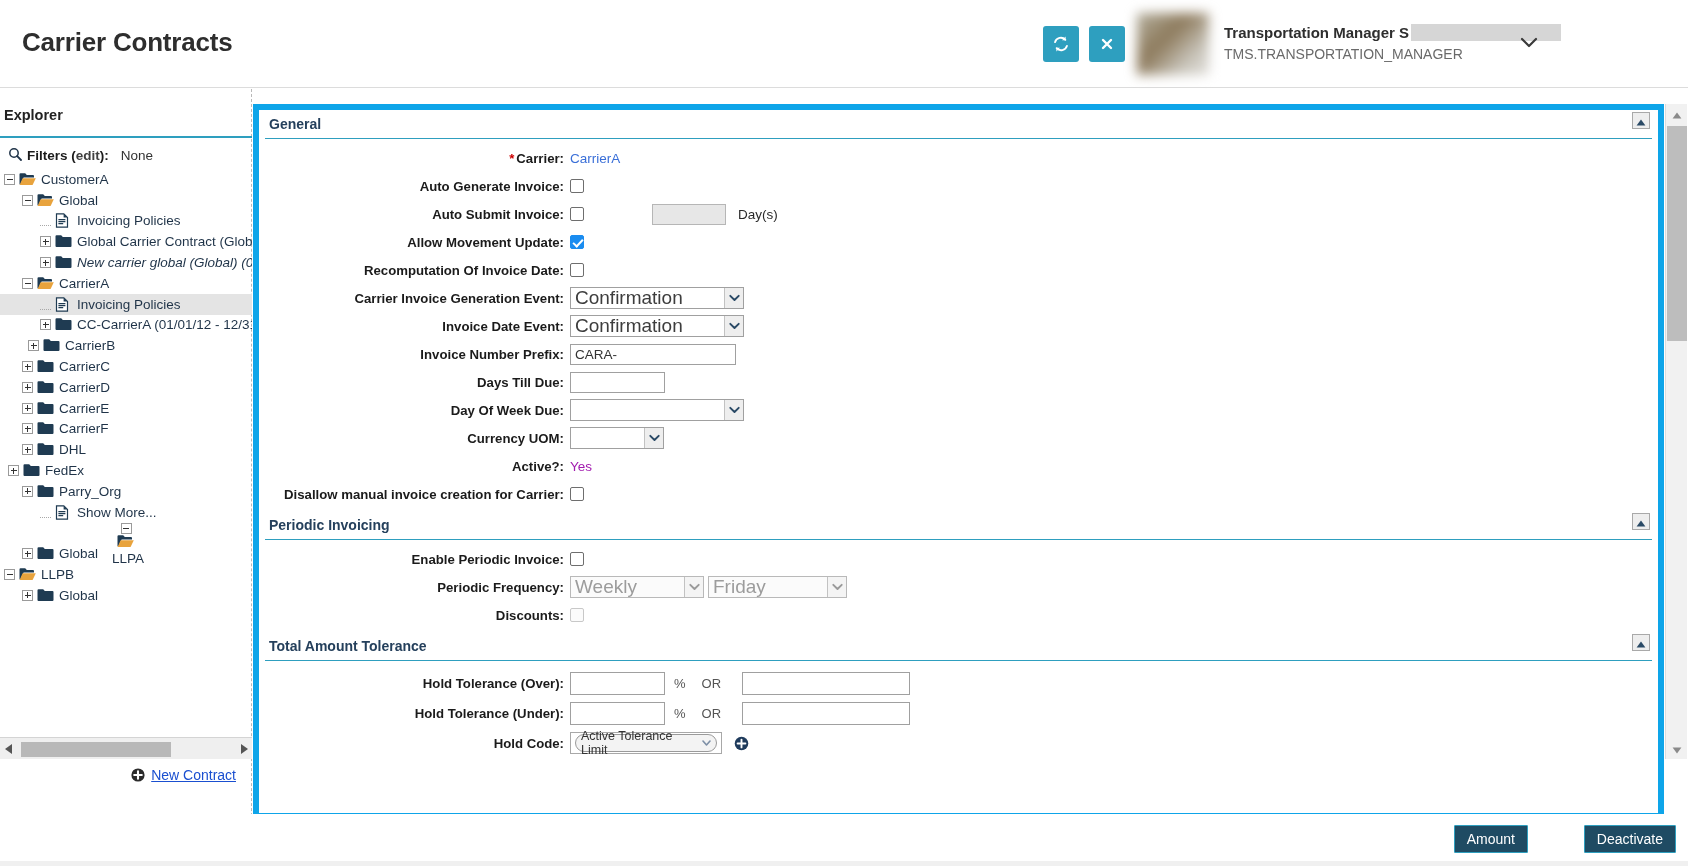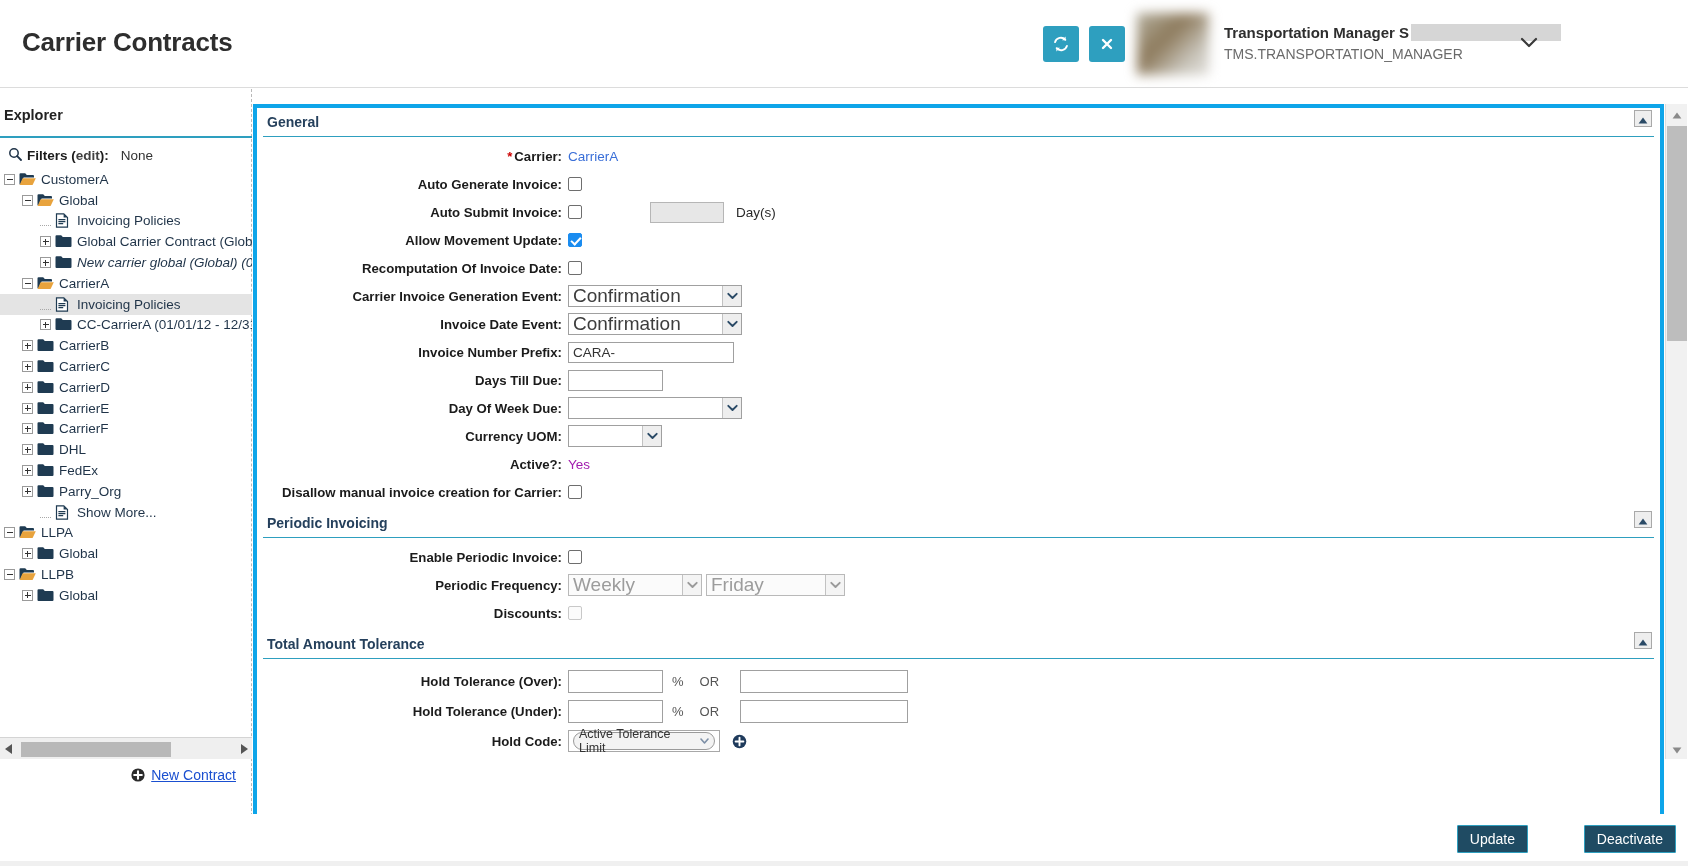--- a/index.html
+++ b/index.html
@@ -131,21 +131,21 @@
     padding-right: 16px; gap: 6px;
   }
   .new-contract-row a {
     font-size: 14px; color: #1a4fd0; text-decoration: underline; cursor: pointer;
   }
 
   
   .main {
     position: absolute; left: 253px; top: 104px; width: 1411px; height: 715px;
     background: #ffffff;
-    border: 4px solid #0ea5e9;
+    border: 6px solid #0ea5e9;
     overflow: hidden;
   }
   .section-head {
     position: relative; height: 29px;
     border-bottom: 1.5px solid #2e9fbf;
     margin: 0 6px 0 6px;
   }
   .section-head .stitle {
     position: absolute; left: 4px; top: 6px;
     font-size: 14px; font-weight: bold; color: #25405c;
@@ -390,21 +390,21 @@
       </div>
       <div class="tnode" style="padding-left: 40px;">
         <span class="toggle plus"></span>
         <span class="ic">
           <svg width="17" height="14" viewBox="0 0 17 14">
             <path d="M0.5 2.2 A1 1 0 0 1 1.5 1.2 H6.2 L7.8 3 H15.5 A1 1 0 0 1 16.5 4 V12 A1 1 0 0 1 15.5 13 H1.5 A1 1 0 0 1 0.5 12 Z" fill="#1f3b52"></path>
           </svg>
         </span>
         <span class="tlabel">CC-CarrierA (01/01/12 - 12/31/</span>
       </div>
-      <div class="tnode" style="padding-left: 22px;">
+      <div class="tnode" style="padding-left: 28px;">
         <span class="toggle plus"></span>
         <span class="ic">
           <svg width="17" height="14" viewBox="0 0 17 14">
             <path d="M0.5 2.2 A1 1 0 0 1 1.5 1.2 H6.2 L7.8 3 H15.5 A1 1 0 0 1 16.5 4 V12 A1 1 0 0 1 15.5 13 H1.5 A1 1 0 0 1 0.5 12 Z" fill="#1f3b52"></path>
           </svg>
         </span>
         <span class="tlabel">CarrierB</span>
       </div>
       <div class="tnode" style="padding-left: 22px;">
         <span class="toggle plus"></span>
@@ -444,21 +444,21 @@
       </div>
       <div class="tnode" style="padding-left: 22px;">
         <span class="toggle plus"></span>
         <span class="ic">
           <svg width="17" height="14" viewBox="0 0 17 14">
             <path d="M0.5 2.2 A1 1 0 0 1 1.5 1.2 H6.2 L7.8 3 H15.5 A1 1 0 0 1 16.5 4 V12 A1 1 0 0 1 15.5 13 H1.5 A1 1 0 0 1 0.5 12 Z" fill="#1f3b52"></path>
           </svg>
         </span>
         <span class="tlabel">DHL</span>
       </div>
-      <div class="tnode" style="padding-left: 22px;">
+      <div class="tnode" style="padding-left: 8px;">
         <span class="toggle plus"></span>
         <span class="ic">
           <svg width="17" height="14" viewBox="0 0 17 14">
             <path d="M0.5 2.2 A1 1 0 0 1 1.5 1.2 H6.2 L7.8 3 H15.5 A1 1 0 0 1 16.5 4 V12 A1 1 0 0 1 15.5 13 H1.5 A1 1 0 0 1 0.5 12 Z" fill="#1f3b52"></path>
           </svg>
         </span>
         <span class="tlabel">FedEx</span>
       </div>
       <div class="tnode" style="padding-left: 22px;">
         <span class="toggle plus"></span>
@@ -473,21 +473,21 @@
         <span class="tdash"></span>
         <span class="ic">
           <svg width="14" height="15" viewBox="0 0 14 15">
             <path d="M1.5 0.8 H8.8 L12.5 4.4 V14.2 H1.5 Z" fill="#ffffff" stroke="#1f3b52" stroke-width="1.2"></path>
             <path d="M8.6 1 V4.6 H12.3" fill="#1f3b52"></path>
             <path d="M3.4 6.6 H10.4 M3.4 8.6 H10.4 M3.4 10.6 H8.2" stroke="#1f3b52" stroke-width="1.1"></path>
           </svg>
         </span>
         <span class="tlabel">Show More...</span>
       </div>
-      <div class="tnode" style="padding-left: 4px;">
+      <div class="tnode" style="padding-left: 4px; flex-direction: column;">
         <span class="toggle minus"></span>
         <span class="ic">
           <svg width="17" height="14" viewBox="0 0 17 14">
             <path d="M0.5 2.2 A1 1 0 0 1 1.5 1.2 H6.2 L7.8 3 H14 A1 1 0 0 1 15 4 V5.4 H4.6 L1.4 12.6 H1.5 A1 1 0 0 1 0.5 12 Z" fill="#1f3b52"></path>
             <path d="M3.6 6.2 H16.8 L13.6 13 H0.6 Z" fill="#e8a33d"></path>
           </svg>
         </span>
         <span class="tlabel">LLPA</span>
       </div>
       <div class="tnode" style="padding-left: 22px;">
@@ -809,16 +809,16 @@
   <div class="vs-arrow down">
     <span>
       <svg width="10" height="7" viewBox="0 0 10 7">
           <path d="M5 6.4 L0.6 0.6 L9.4 0.6 Z" fill="#8a8a8a"></path>
         </svg>
     </span>
   </div>
 </div>
 
 <div class="footer">
-  <button class="act-btn update">Update</button>
+  <button class="act-btn update">Amount</button>
   <button class="act-btn deactivate">Deactivate</button>
   <div class="footer-strip"></div>
 </div>
 
 </body></html>

